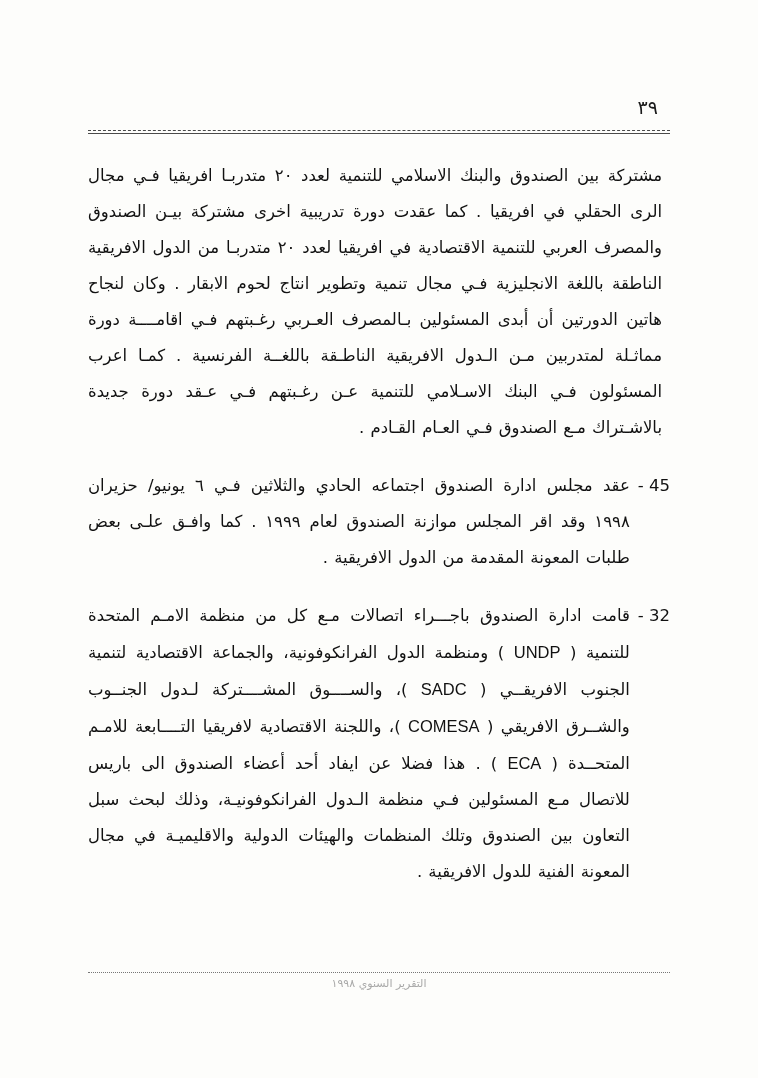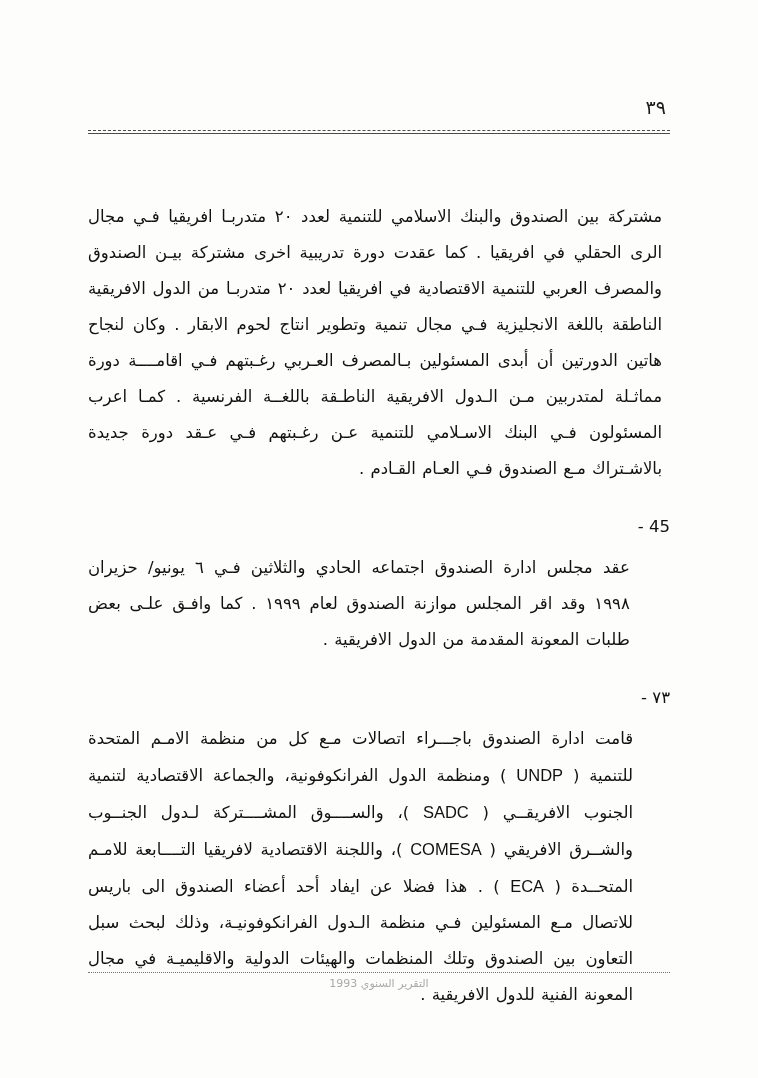--- a/index.html
+++ b/index.html
@@ -16,21 +16,21 @@
     overflow: hidden;
   }
   .page {
     position: absolute;
     inset: 0;
     background: #fdfdfb;
   }
   .page-number {
     position: absolute;
     top: 96px;
-    right: 92px;
+    right: 100px;
     font-family: "DejaVu Sans", sans-serif;
     font-size: 19px;
     letter-spacing: 2px;
     color: #1a1a1a;
     direction: rtl;
   }
   .header-rule {
     position: absolute;
     top: 130px;
     left: 88px;
@@ -64,21 +64,20 @@
   }
   .para-body {
     flex: 1 1 auto;
     font-size: 16.5px;
     line-height: 36px;
     text-align: justify;
     text-justify: inter-word;
     color: #111;
     letter-spacing: 0px;
     word-spacing: 1px;
-    margin-top: 41px;
   }
   .para.no-number .para-body {
     text-align: justify;
   }
   .para-body .ltr {
     direction: ltr;
     unicode-bidi: isolate;
     font-family: Liberation Sans, sans-serif;
   }
   .footer-rule {
@@ -117,22 +116,22 @@
       <div class="para-number"></div>
       <div class="para-body">مشتركة بين الصندوق والبنك الاسلامي للتنمية  لعدد ٢٠ متدربـا افريقيا فـي مجال الرى الحقلي في افريقيا . كما عقدت دورة تدريبية اخرى مشتركة بيـن الصندوق والمصرف العربي للتنمية الاقتصادية في  افريقيا لعدد ٢٠ متدربـا من الدول الافريقية الناطقة باللغة الانجليزية فـي مجال تنمية وتطوير انتاج لحوم الابقار .  وكان لنجاح هاتين الدورتين أن أبدى المسئولين بـالمصرف العـربي رغـبتهم  فـي اقامــــة دورة مماثـلة لمتدربين مـن الـدول الافريقية الناطـقة باللغــة الفرنسية . كمـا اعرب المسئولون فـي البنك الاسـلامي للتنمية عـن رغـبتهم  فـي عـقد دورة جديدة بالاشـتراك مـع الصندوق فـي العـام القـادم .</div>
     </div>
 
     <div class="para">
       <div class="para-number">45 -</div>
       <div class="para-body">عقد مجلس ادارة الصندوق اجتماعه الحادي والثلاثين فـي ٦ يونيو/ حزيران ١٩٩٨ وقد اقر المجلس موازنة الصندوق لعام ١٩٩٩ . كما وافـق علـى بعض طلبات المعونة المقدمة من الدول الافريقية .</div>
     </div>
 
     <div class="para">
-      <div class="para-number">٧٣ -</div>
+      <div class="para-number">32 -</div>
       <div class="para-body">قامت ادارة الصندوق باجـــراء اتصالات مـع كل من منظمة الامـم المتحدة للتنمية ( <span class="ltr">UNDP</span> ) ومنظمة الدول الفرانكوفونية، والجماعة الاقتصادية لتنمية الجنوب الافريقــي ( <span class="ltr">SADC</span> )، والســــوق المشــــتركة لـدول الجنــوب والشــرق الافريقي ( <span class="ltr">COMESA</span> )، واللجنة الاقتصادية لافريقيا التــــابعة للامـم المتحــدة ( <span class="ltr">ECA</span>  ) . هذا فضلا عن ايفاد أحد أعضاء الصندوق الى باريس للاتصال مـع  المسئولين فـي منظمة الـدول الفرانكوفونيـة، وذلك لبحث سبل التعاون بين الصندوق وتلك المنظمات والهيئات الدولية والاقليميـة في مجال المعونة الفنية للدول الافريقية .</div>
     </div>
 
   </div>
 
   <div class="footer-rule"></div>
-  <div class="footer-note">التقرير السنوي 1993</div>
+  <div class="footer-note">التقرير السنوي ١٩٩٨</div>
 
 </div>
 
 </body></html>

